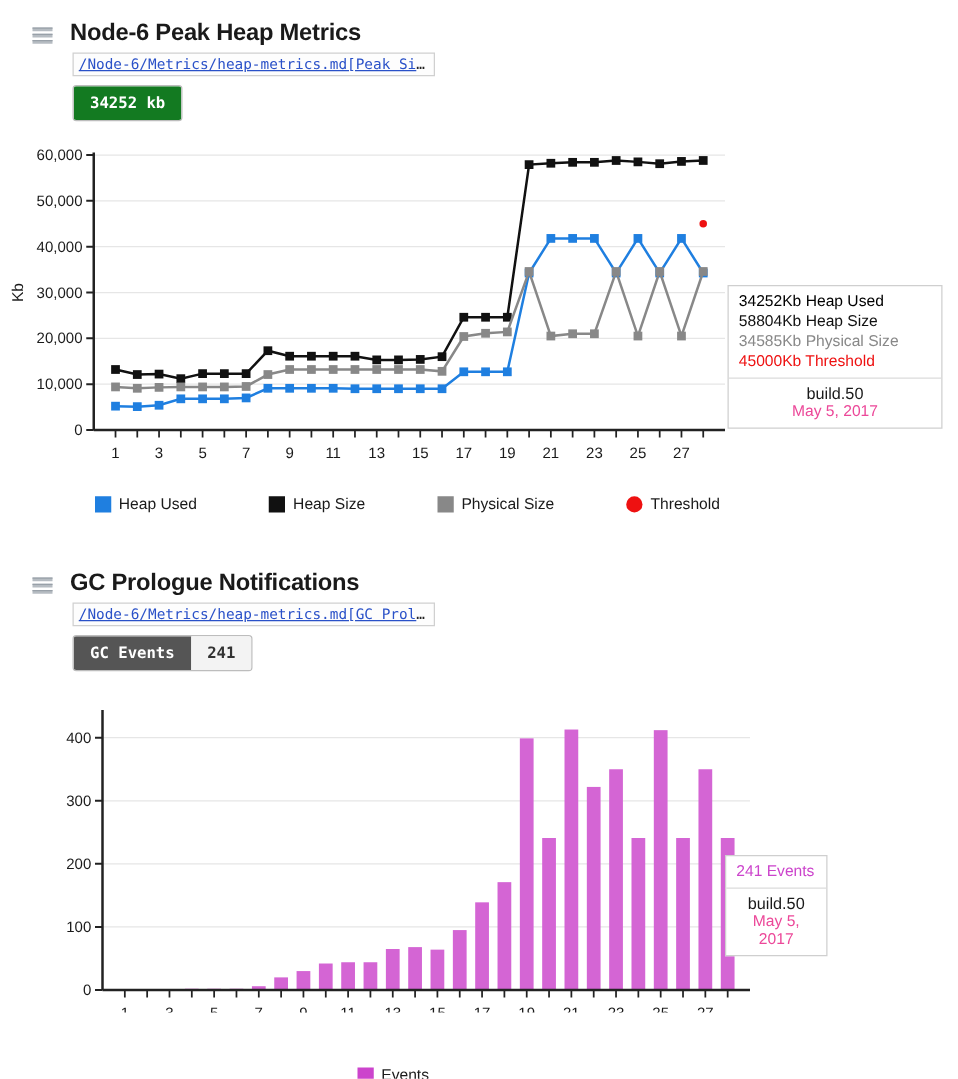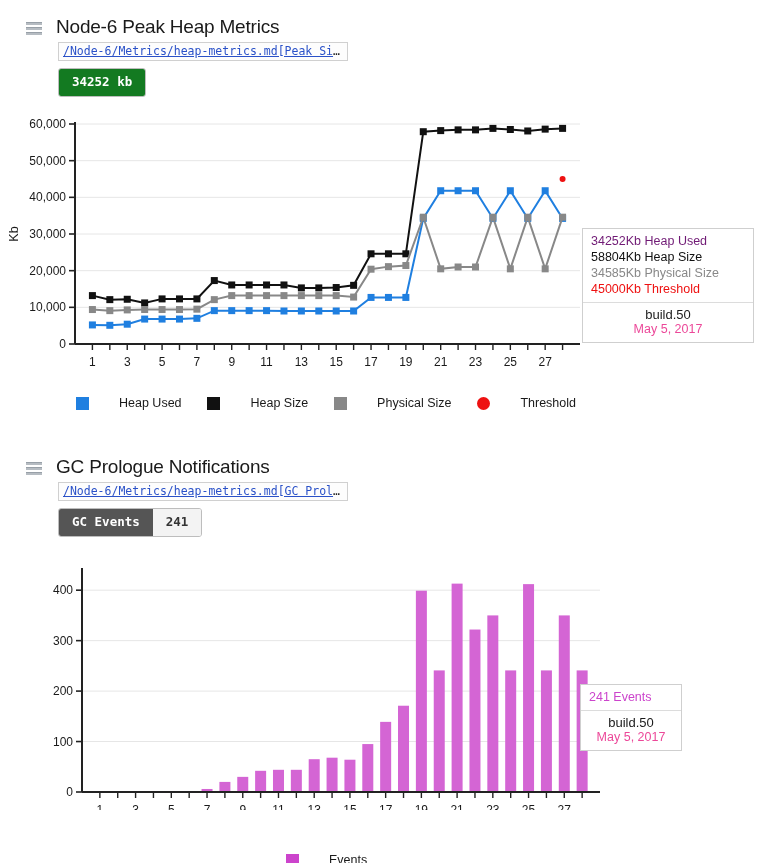--- a/index.html
+++ b/index.html
@@ -21,21 +21,21 @@
   }
   .drag-handle i {
     display: block;
     height: 3px;
     margin-bottom: 2px;
     background: #b6bcc2;
     border-top: 1px solid #98a0a8;
   }
   .panel-title {
     font-size: 19px;
-    font-weight: normal;
+    font-weight: bold;
     color: #1a1a1a;
     letter-spacing: -0.2px;
     white-space: nowrap;
   }
   .link-box {
     display: inline-block;
     border: 1px solid #d0d0d0;
     background: #fdfdfd;
     padding: 1px 4px 2px 4px;
     font-family: "DejaVu Sans Mono", "Liberation Mono", monospace;
@@ -93,21 +93,21 @@
   }
 
   
   .legend {
     position: absolute;
     display: flex;
     align-items: center;
     font-size: 12.5px;
     color: #1a1a1a;
   }
-  .legend .item { display: flex; align-items: center; gap: 24px; }
+  .legend .item { display: flex; align-items: center; }
   .legend .swatch {
     width: 13px; height: 13px;
     margin-right: 6px;
     display: inline-block;
   }
   .legend .swatch.dot { border-radius: 50%; }
 
   
   .tooltip {
     position: absolute;
@@ -319,21 +319,21 @@
       <span>Physical Size</span>
     </div>
     <div class="item">
       <span class="swatch dot" style="background: rgb(238, 17, 17);"></span>
       <span>Threshold</span>
     </div>
   </div>
 
   <div class="tooltip" style="left:582px; top:228px; width:172px;">
     <div class="rows">
-      <div class="row" style="color: #701a75;">34252Kb Heap Used</div>
+      <div class="row" style="color: #000000;">34252Kb Heap Used</div>
       <div class="row" style="color: rgb(17, 17, 17);">58804Kb Heap Size</div>
       <div class="row" style="color: rgb(136, 136, 136);">34585Kb Physical Size</div>
       <div class="row" style="color: rgb(238, 17, 17);">45000Kb Threshold</div>
     </div>
     <div class="foot">
       <div class="build">build.50</div>
       <div class="date">May 5, 2017</div>
     </div>
   </div>
 </div>
@@ -445,21 +445,21 @@
       </svg>
   </div>
 
   <div class="legend" style="left:286px; top:836px;margin-top:17px;">
     <div class="item">
       <span class="swatch" style="background: rgb(204, 68, 204);"></span>
       <span>Events</span>
     </div>
   </div>
 
-  <div class="tooltip" style="left:580px; top:684px; width:102px;">
+  <div class="tooltip" style="left:580px; top:684px; width:82px;">
     <div class="rows">
       <div class="row" style="color: rgb(204, 68, 204);">241 Events</div>
     </div>
     <div class="foot">
       <div class="build">build.50</div>
       <div class="date">May 5, 2017</div>
     </div>
   </div>
 </div>
 

